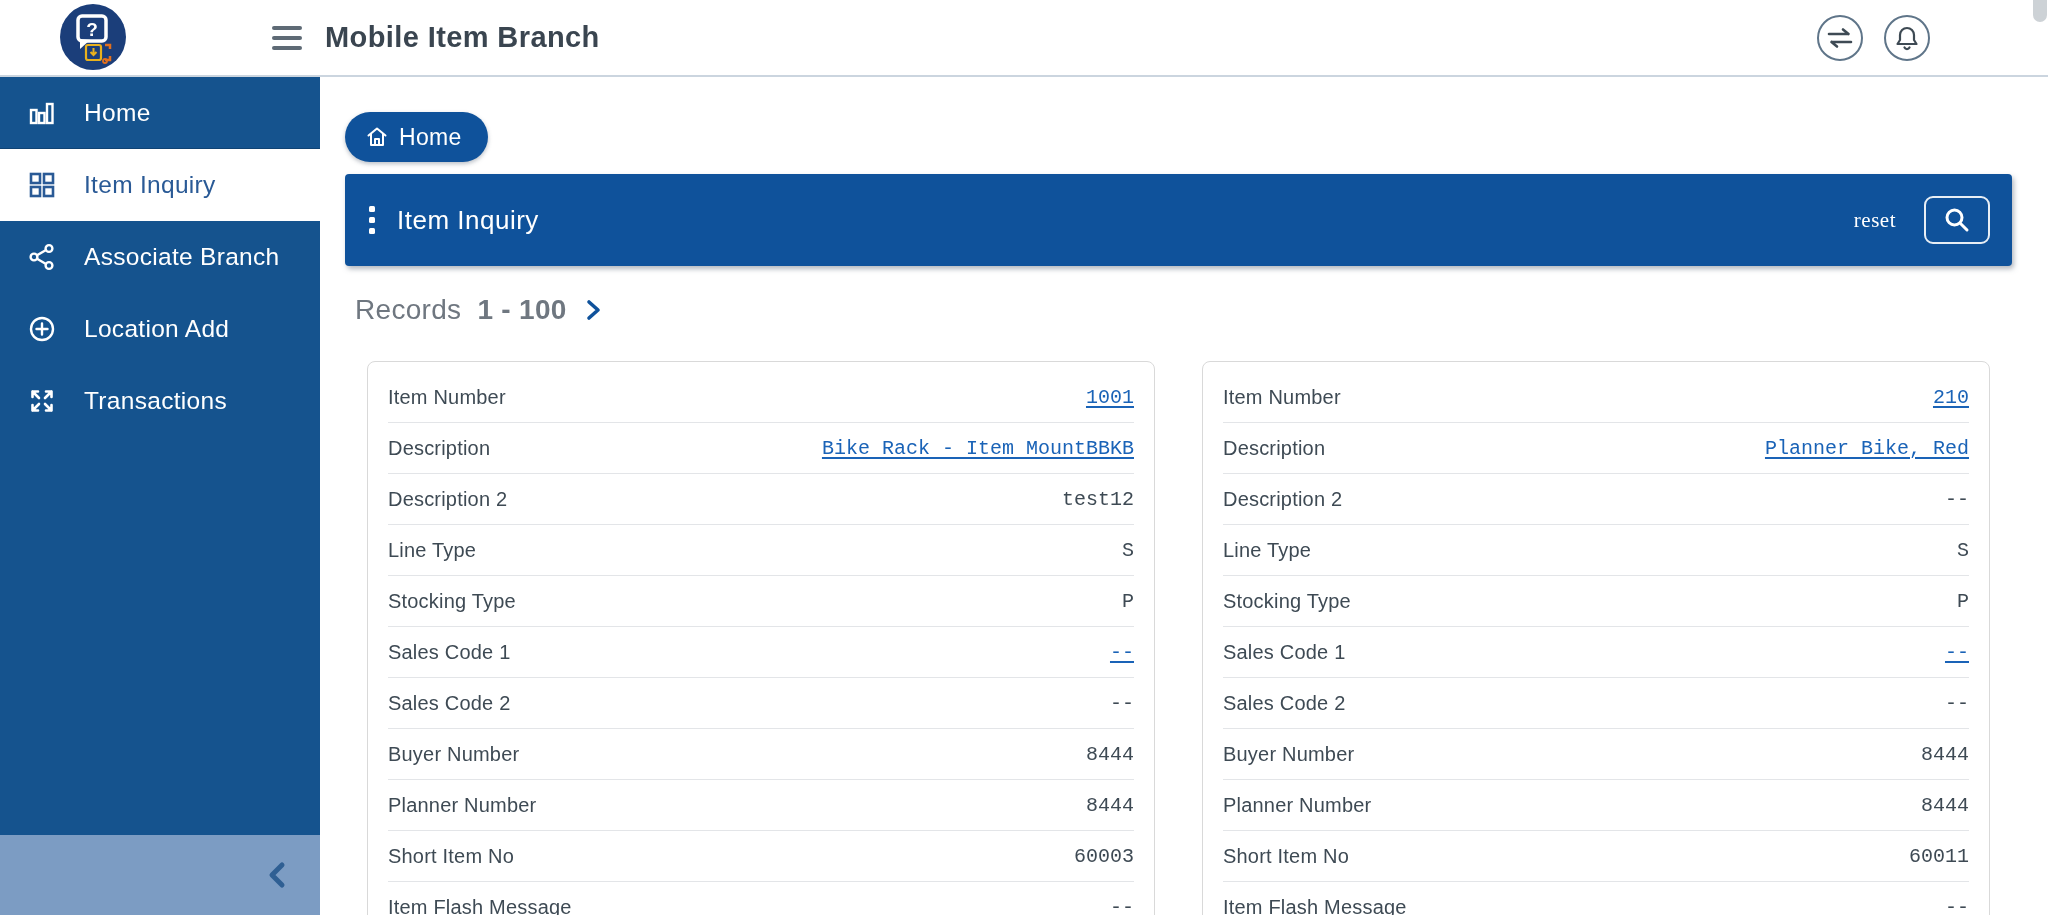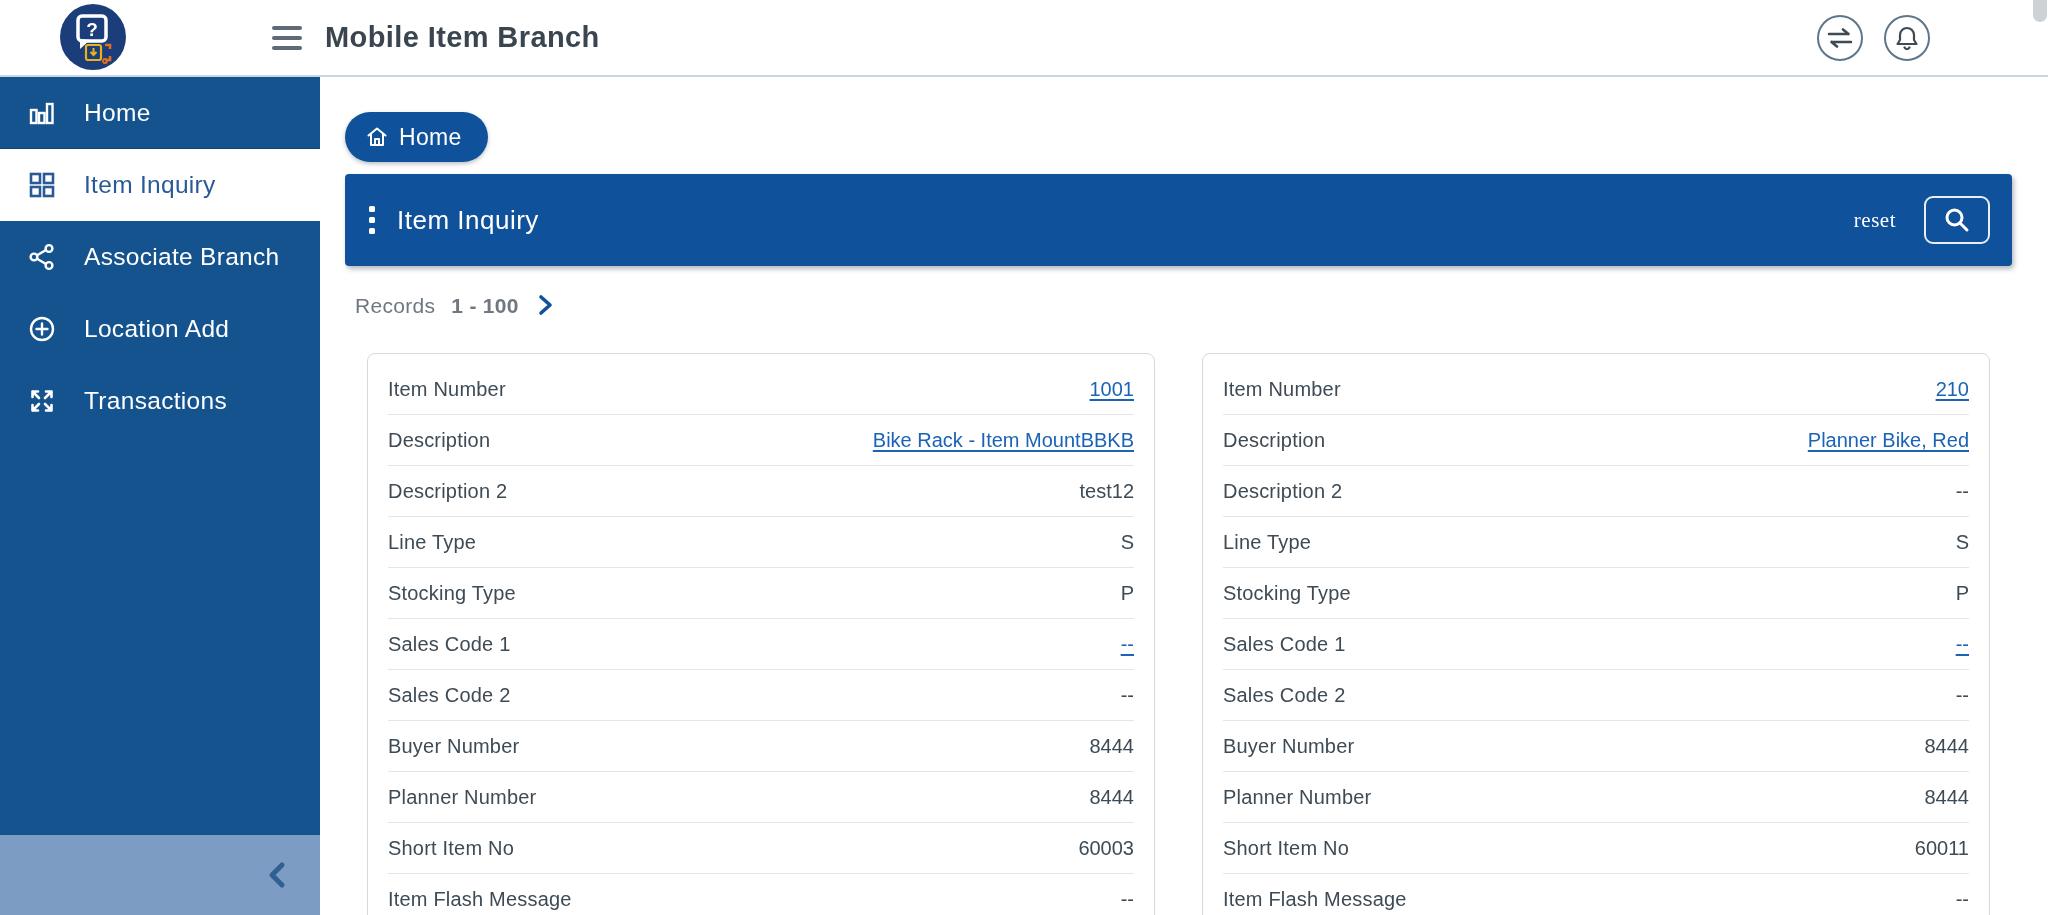--- a/index.html
+++ b/index.html
@@ -49,34 +49,34 @@
   .kebab { display:flex; flex-direction:column; gap:5px; cursor:pointer; }
   .kebab i { width:6px; height:6px; background:#fff; border-radius:1.5px; }
   .panel-title { color:#fff; font-size:26px; letter-spacing:.5px; margin-left:22px; }
   .panel-spacer { flex:1; }
   .reset-btn { color:#fff; font-size:21px; letter-spacing:.5px; margin-right:28px;
     background:none; border:none; cursor:pointer; font-family:Liberation Serif, serif; }
   .search-btn { width:66px; height:48px; border:2px solid rgba(255,255,255,.9);
     border-radius:9px; background:transparent; display:flex; align-items:center;
     justify-content:center; cursor:pointer; }
 
-  .records-row { margin-top:28px; margin-left:10px; display:flex; align-items:flex-start;
-    font-size:21px; color:#6f7780; letter-spacing:.3px; }
+  .records-row { margin-top:28px; margin-left:10px; display:flex; align-items:center;
+    font-size:28px; color:#6f7780; letter-spacing:.3px; }
   .records-range { margin-left:16px;font-weight:bold; }
   .records-next { margin-left:16px; display:flex; align-items:center; cursor:pointer; }
 
   .cards { margin:35px 22px 0 22px; display:grid; grid-template-columns:1fr 1fr; gap:47px; }
   .card { background:#fff; border:1px solid #d9d9d9; border-radius:8px;
     padding:10px 20px 0 20px; }
   .card-row { min-height:51px; display:flex; align-items:center;
     justify-content:space-between; border-bottom:1px solid #e3e5e8;
     font-size:20px; color:#3e4a54; }
   .card-row:last-child { border-bottom:none; }
   .card-row .lbl { letter-spacing:.2px; }
-  .card-row .val { text-align:center; color:#3e4a54; }
+  .card-row .val { text-align:center; color:#3e4a54;font-family:Liberation Mono, monospace; }
   .card-row a.val { color:#1a63b7; text-decoration:underline; text-underline-offset:3px; }
 
   svg { display:block; }
 </style>
 </head>
 <body>
 
 <div class="header">
   <div class="logo">
     <svg width="66" height="66" viewBox="0 0 66 66">

